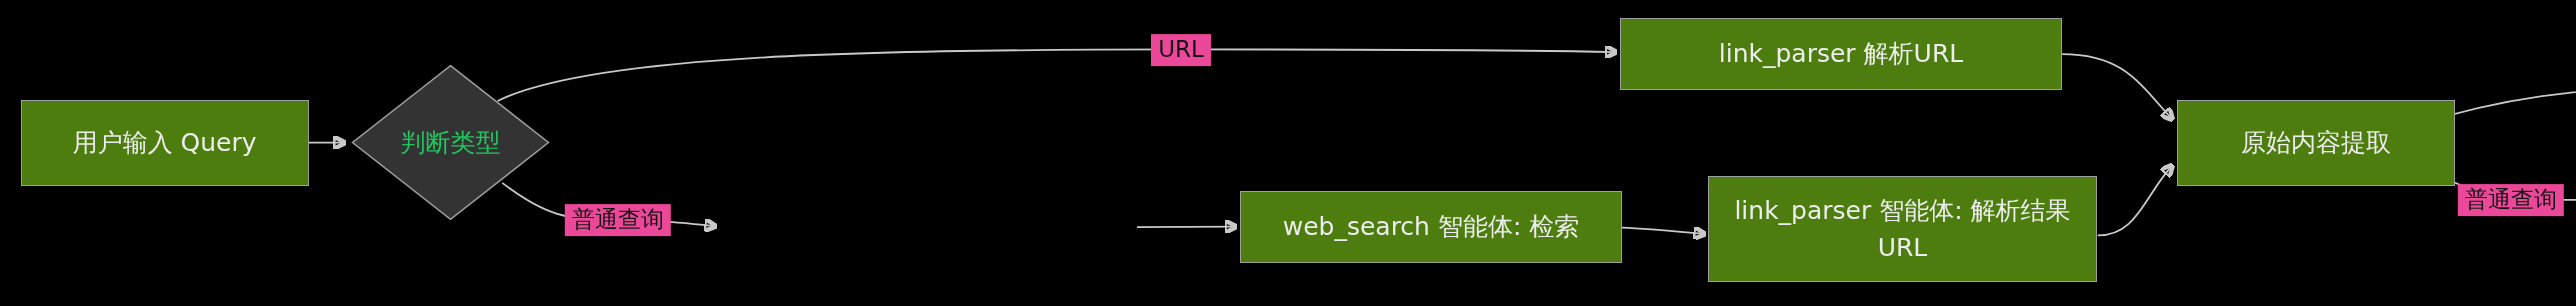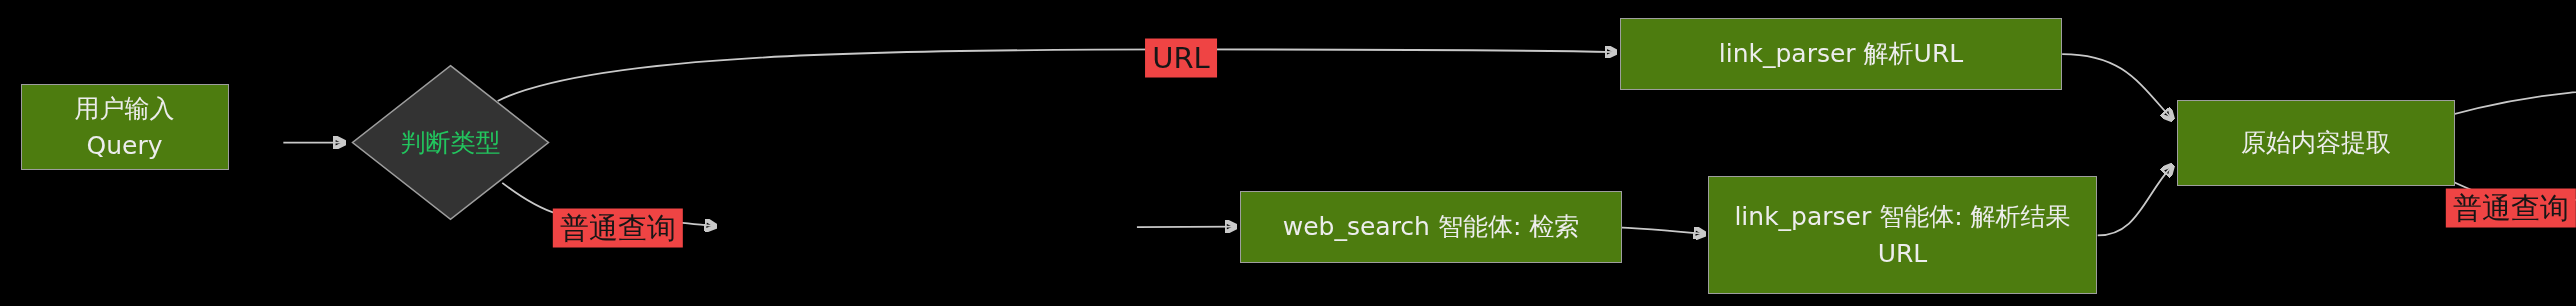--- a/index.html
+++ b/index.html
@@ -32,27 +32,26 @@
   .diamond svg { position:absolute; left:0; top:0; width:100%; height:100%; }
   .diamond-shape { fill:#333333; stroke:#9e9e9e; stroke-width:3; }
   .diamond-label {
     position:absolute; left:0; top:0; right:0; bottom:0;
     display:flex; align-items:center; justify-content:center;
     color:#22c55e; font-size:25px;
   }
   .edge-label {
     position:absolute;
     transform:translate(-50%,-50%);
-    background:#ef4444;
+    background:#ec4899;
     color:#161616;
-    font-size:29px;
+    font-size:23px;
     line-height:1.2;
     padding:2.1px 7.2px;
     white-space:nowrap;
-    margin-top:8px;
   }
 </style>
 </head>
 <body>
 
 <div class="stage">
 
   <svg class="edges" width="3536" height="306" viewBox="0 0 6864 594" xmlns="http://www.w3.org/2000/svg">
     <defs>
       <marker id="arrow" viewBox="0 0 10 10" refX="8.5" refY="5" markerWidth="7" markerHeight="7" orient="auto-start-reverse">
@@ -65,41 +64,41 @@
     <path d="M 2207 441 L 2398 440" marker-end="url(#arrow)"></path>
     <path d="M 3102 440 C 3180 442 3240 448 3308 454" marker-end="url(#arrow)"></path>
     <path d="M 4003 105 C 4120 105 4152 160 4216 231" marker-end="url(#arrow)"></path>
     <path d="M 4072 457 C 4148 457 4162 382 4216 322" marker-end="url(#arrow)"></path>
     <path d="M 4683 245 C 4900 175 5060 168 5332 168 C 5600 168 5668 212 5778 249" marker-end="url(#arrow)"></path>
     <path d="M 4683 315 C 4790 368 4836 388 4873 388 C 4930 388 4960 388 5023 388" marker-end="url(#arrow)"></path>
     <path d="M 5579 389 C 5670 389 5704 347 5778 312" marker-end="url(#arrow)"></path>
     <path d="M 6312 277 L 6436 277" marker-end="url(#arrow)"></path>
   </svg>
 
-  <div class="node" style="left:20.6px; top:84px; width:208px; height:86px;">
+  <div class="node" style="left:20.6px; top:100px; width:288px; height:86px;">
     <span>用户输入 Query</span>
   </div>
 
   <div class="diamond" style="left:351px; top:64px; width:199px; height:157px;">
     <svg viewBox="0 0 386 304" xmlns="http://www.w3.org/2000/svg">
       <polygon class="diamond-shape" points="193,3 383,152 193,301 3,152"></polygon>
     </svg>
     <span class="diamond-label">判断类型</span>
   </div>
 
   <div class="node" style="left:1620px; top:18px; width:442px; height:72px;">
     <span>link_parser 解析URL</span>
   </div>
 
 
   <div class="node" style="left:1240px; top:191px; width:382px; height:72px;">
     <span>web_search 智能体: 检索</span>
   </div>
 
-  <div class="node" style="left:1708px; top:176px; width:389px; height:118px;">
+  <div class="node" style="left:1708px; top:176px; width:389px; height:106px;">
     <span>link_parser 智能体: 解析结果URL</span>
   </div>
 
   <div class="node" style="left:2177px; top:100px; width:278px; height:86px;">
     <span>原始内容提取</span>
   </div>
 
   <div class="edge-label" style="left:1181px; top:50px;">URL</div>
 
   <div class="edge-label" style="left:618px; top:220px;">普通查询</div>

